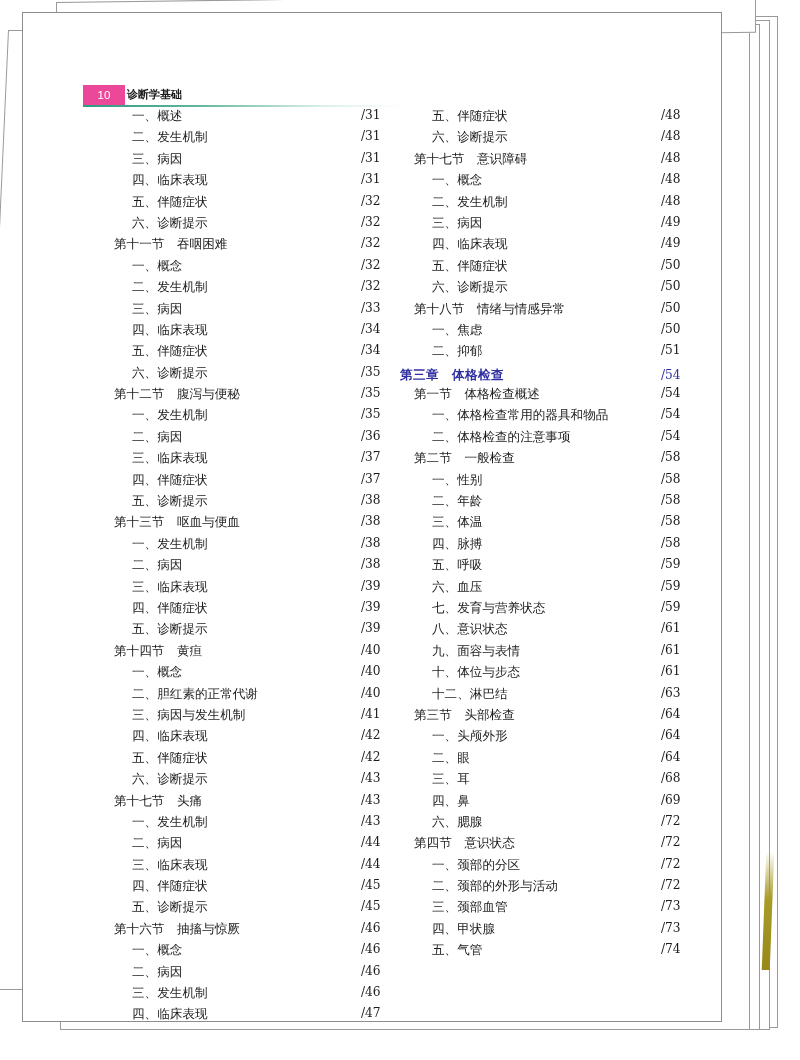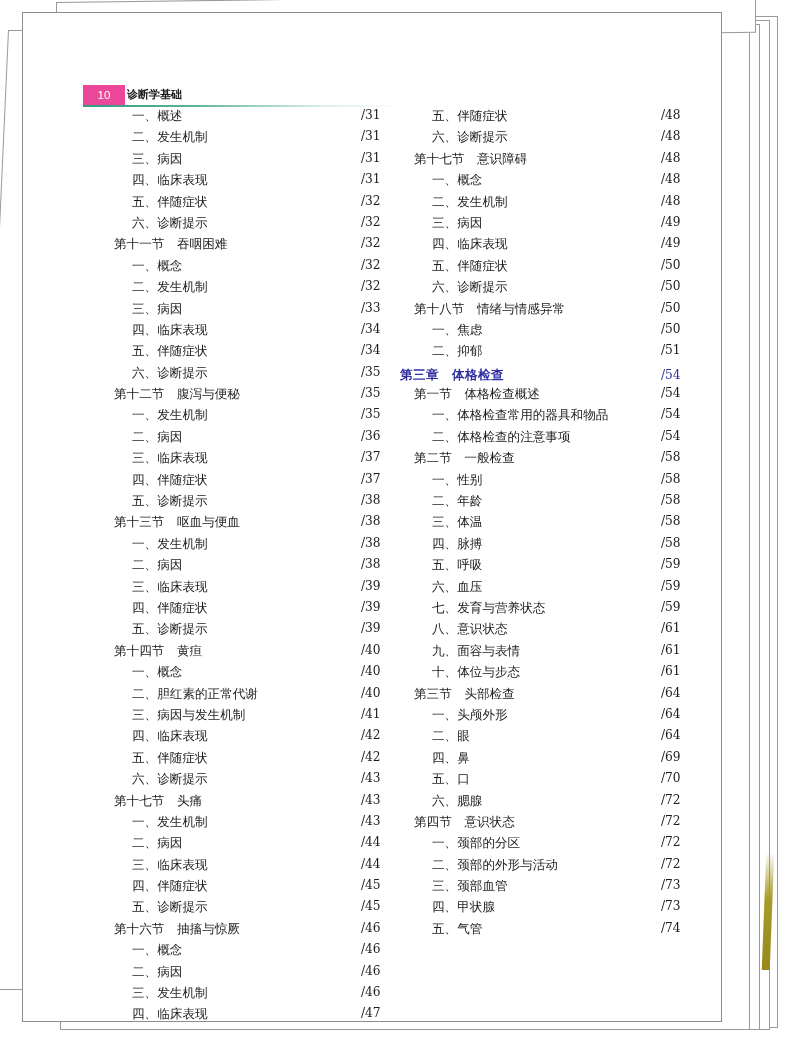--- a/index.html
+++ b/index.html
@@ -474,41 +474,45 @@
       <span class="page-no">/61</span>
     </div>
     <div class="row lvl-item">
       <span class="label">九、面容与表情</span>
       <span class="page-no">/61</span>
     </div>
     <div class="row lvl-item">
       <span class="label">十、体位与步态</span>
       <span class="page-no">/61</span>
     </div>
+    <div class="row lvl-item">
+      <span class="label">十二、淋巴结</span>
+      <span class="page-no">/63</span>
+    </div>
     <div class="row lvl-section">
       <span class="label">第三节　头部检查</span>
       <span class="page-no">/64</span>
     </div>
     <div class="row lvl-item">
       <span class="label">一、头颅外形</span>
       <span class="page-no">/64</span>
     </div>
     <div class="row lvl-item">
       <span class="label">二、眼</span>
       <span class="page-no">/64</span>
     </div>
     <div class="row lvl-item">
+      <span class="label">三、耳</span>
+      <span class="page-no">/68</span>
+    </div>
+    <div class="row lvl-item">
       <span class="label">四、鼻</span>
       <span class="page-no">/69</span>
     </div>
     <div class="row lvl-item">
-      <span class="label">五、口</span>
-      <span class="page-no">/70</span>
-    </div>
-    <div class="row lvl-item">
       <span class="label">六、腮腺</span>
       <span class="page-no">/72</span>
     </div>
     <div class="row lvl-section">
       <span class="label">第四节　意识状态</span>
       <span class="page-no">/72</span>
     </div>
     <div class="row lvl-item">
       <span class="label">一、颈部的分区</span>
       <span class="page-no">/72</span>

